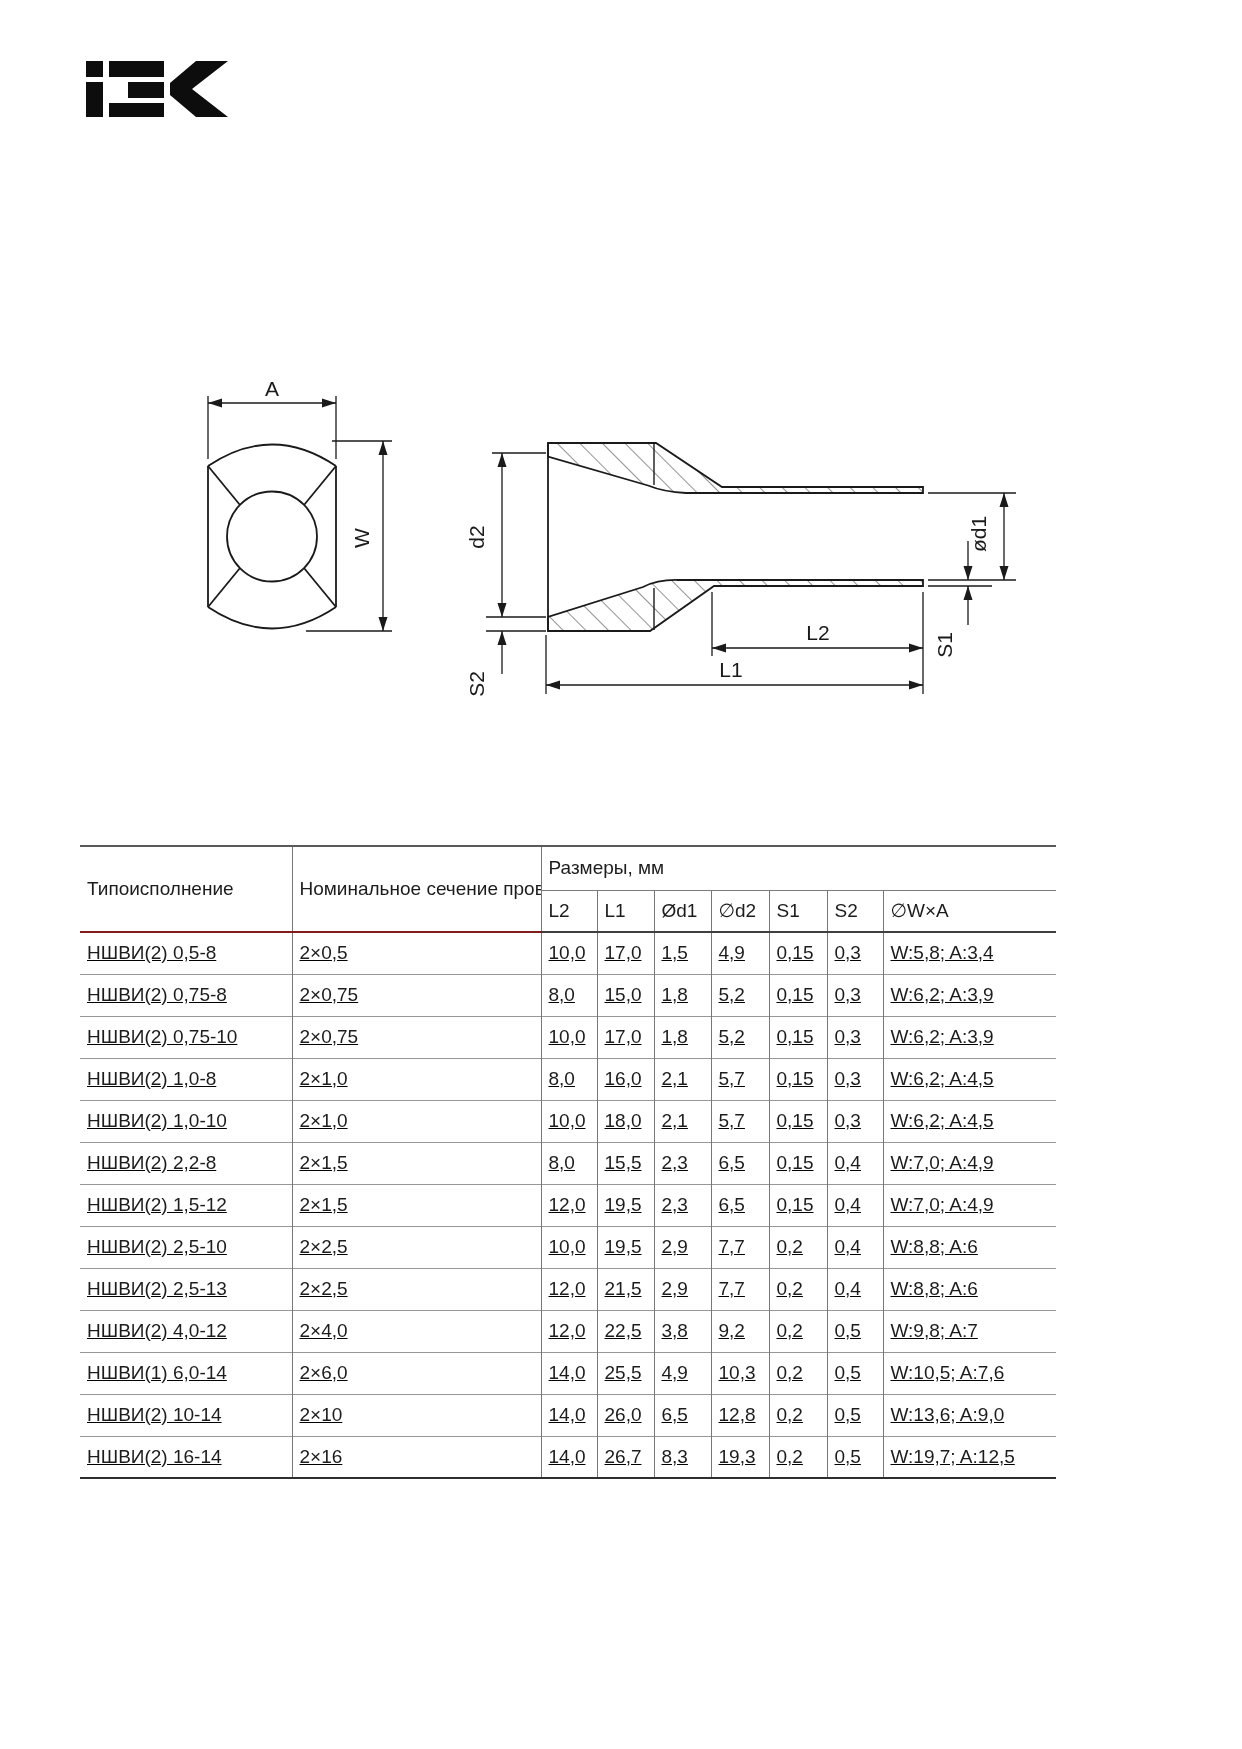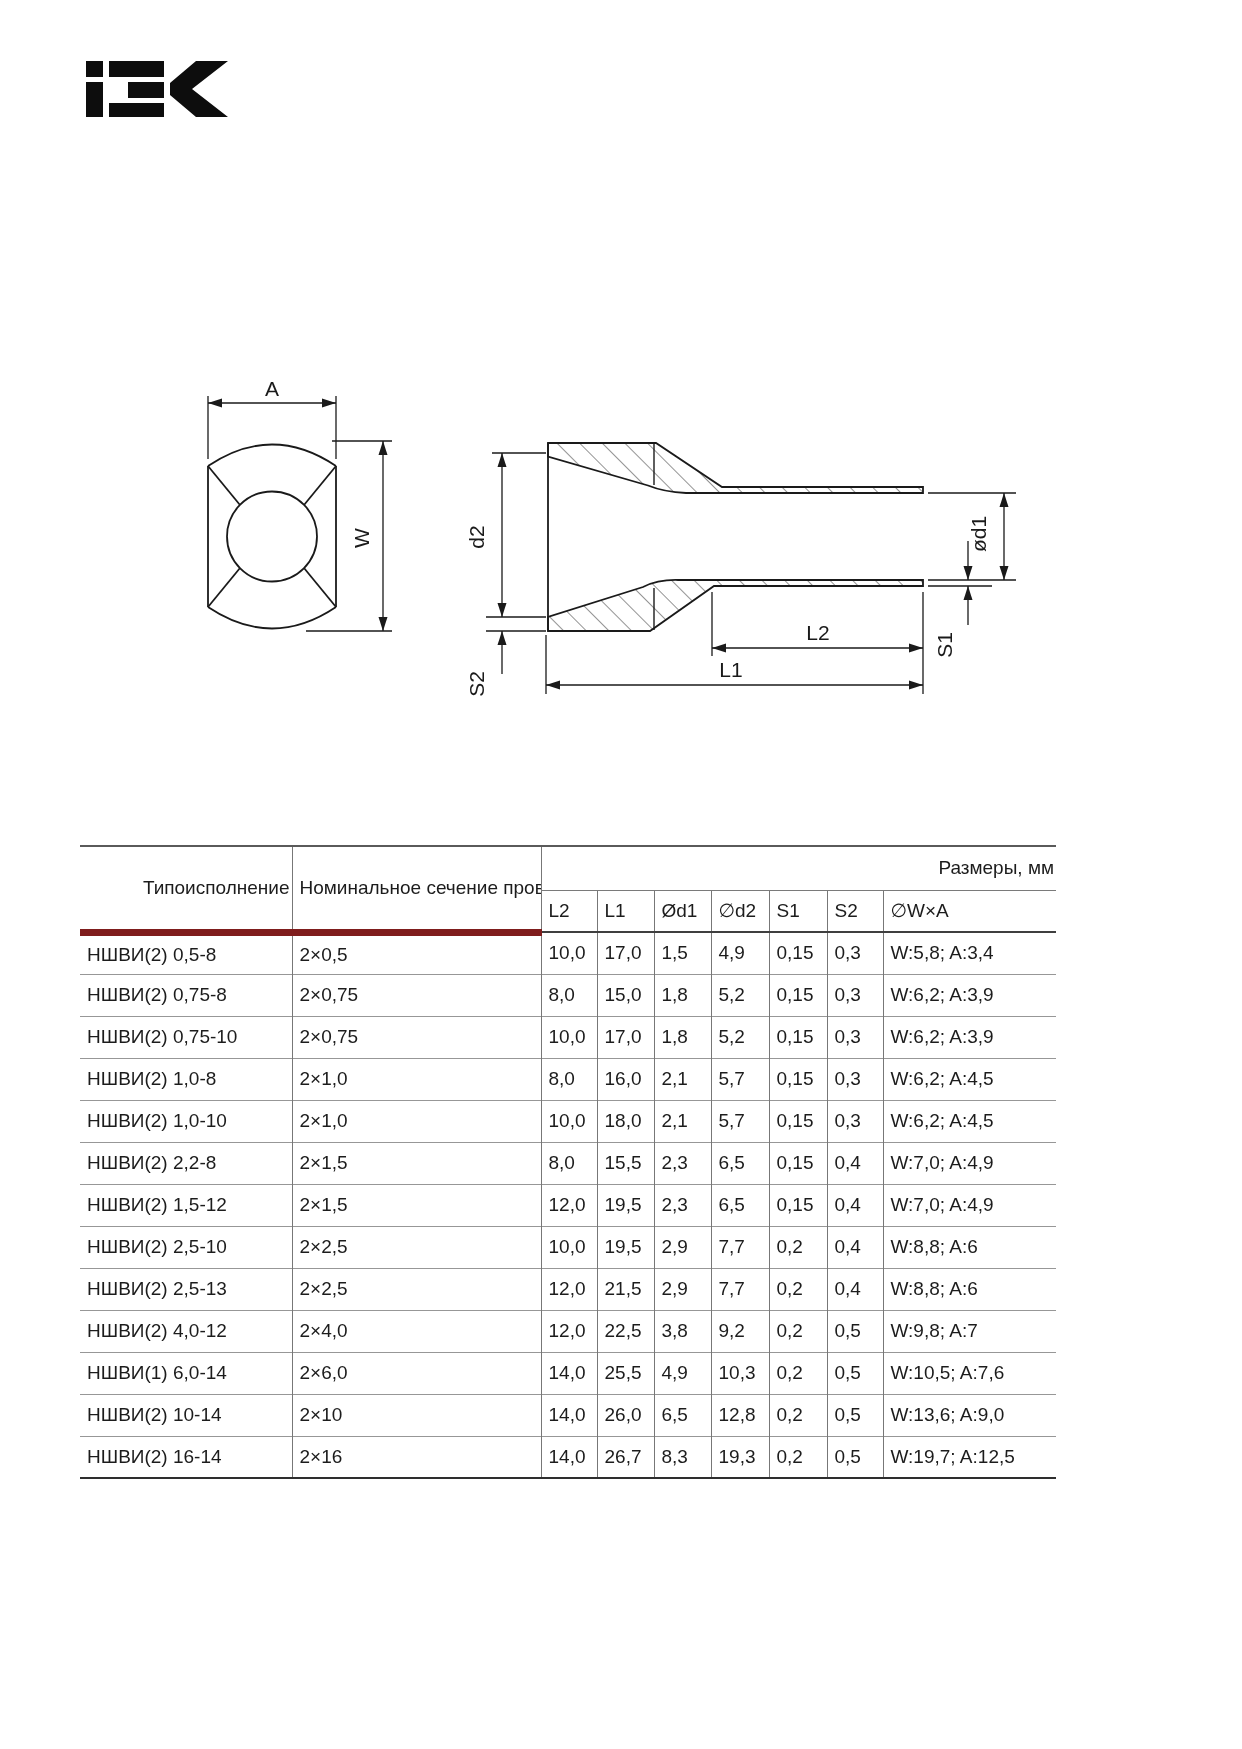--- a/index.html
+++ b/index.html
@@ -20,24 +20,24 @@
   }
   table.dims th, table.dims td {
     font-weight:400; font-size:19px; color:#1c1c1c;
     text-align:left; padding:0 2px 0 7px; vertical-align:middle;
     border-left:1px solid #777; overflow:hidden; white-space:nowrap;
   }
   table.dims tr > *:first-child { border-left:none; }
   #size-cols-row th:first-child { border-left:1px solid #777; }
   thead tr.h1 { height:44px; }
   thead tr.h2 { height:42px; }
-  tbody tr { height:42px; }
-  thead tr.h1 th { border-top:2px solid #5a5a5a;text-align:right; }
+  tbody tr { height:42px;text-decoration:underline; }
+  thead tr.h1 th { border-top:2px solid #5a5a5a; }
   th.c-sizes { border-bottom:1.2px solid #7a7a7a; }
-  th.c-type, th.c-section { border-bottom:7px solid #7f1d1d; }
+  th.c-type, th.c-section { border-bottom:2px solid #7f1d1d; }
   #size-cols-row th { border-bottom:2px solid #3f3f3f; }
   tbody td { border-top:1.2px solid #979797; }
   tbody tr:first-child td { border-top:none; }
   tbody tr:last-child td { border-bottom:2.4px solid #2e2e2e; }
   
   .caption { position:absolute; left:80px; top:1522px; font-size:24.5px; color:#222; }
 </style>
 </head>
 <body>
 

